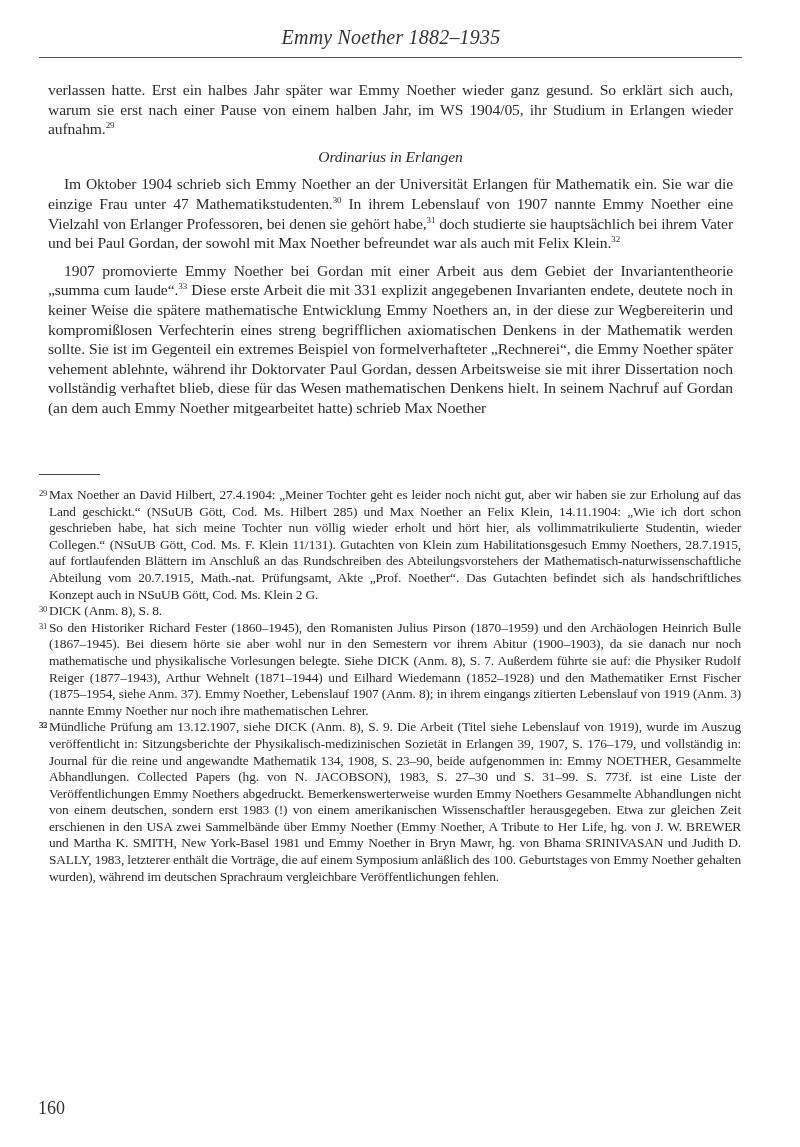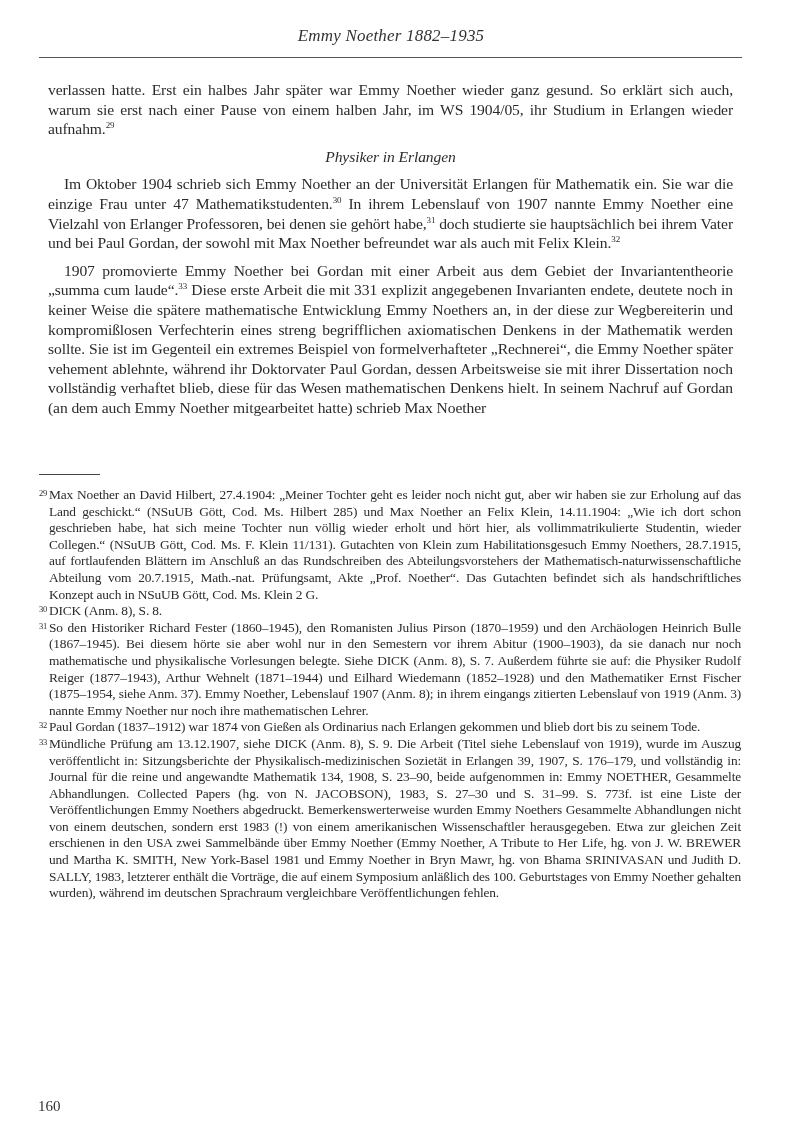--- a/index.html
+++ b/index.html
@@ -1,50 +1,50 @@
 <!DOCTYPE html>
 <html><head>
   <meta charset="utf-8">
   <style>
     html, body { margin: 0; padding: 0; background: #ffffff; }
     body { width: 800px; height: 1147px; position: relative; overflow: hidden;
       font-family: "Liberation Serif", "DejaVu Serif", serif; color: #2a2a2a; }
     .running-head { position: absolute; left: 40px; width: 702px; top: 26px; text-align: center;
-      font-style: italic; font-size: 17px; letter-spacing: 0.2px; color: #333; }
+      font-style: italic; font-size: 20px; letter-spacing: 0.2px; color: #333; }
     .head-rule { position: absolute; left: 39px; width: 703px; top: 57px; height: 0;
       border-top: 1.4px solid #555; }
     .body-text { position: absolute; left: 40px; width: 701px; top: 72px;
       font-size: 15.6px; line-height: 19.6px; text-align: justify; letter-spacing: -0.1px; color: #2b2b2b; }
     .body-text p { margin: 8px; }
     .body-text p.indent { text-indent: 16px; }
     .section-heading { text-align: center; font-style: italic; margin: 0 !important; text-indent: 0 !important; }
     sup { font-size: 9px; line-height: 0; vertical-align: 6px; }
     .fn-rule { position: absolute; left: 39px; width: 61px; top: 474px; border-top: 1.2px solid #444; }
     .footnotes { position: absolute; left: 40px; width: 701px; top: 487px;
       font-size: 13.4px; line-height: 16.6px; text-align: justify; color: #2b2b2b; letter-spacing: -0.15px; }
     .fn { position: relative; padding-left: 9px; margin: 0; }
     .fn-num { position: absolute; left: -1px; top: -2px; font-size: 8.5px; }
-    .page-number { position: absolute; left: 38px; top: 1098px; font-size: 15px; color: #333; }
+    .page-number { position: absolute; left: 38px; top: 1098px; font-size: 18px; color: #333; }
   </style>
 </head>
 <body>
 
 <div class="running-head">Emmy Noether 1882–1935</div>
 <div class="head-rule"></div>
 
 <div class="body-text">
   <p><span>verlassen hatte. Erst ein halbes Jahr später war Emmy Noether wieder ganz gesund. So erklärt sich auch, warum sie erst nach einer Pause von einem halben Jahr, im WS 1904/05, ihr Studium in Erlangen wieder aufnahm.</span><sup>29</sup></p>
-  <p class="section-heading">Physiker in Erlangen</p>
+  <p class="section-heading">Ordinarius in Erlangen</p>
   <p class="indent"><span>Im Oktober 1904 schrieb sich Emmy Noether an der Universität Erlangen für Mathematik ein. Sie war die einzige Frau unter 47 Mathematikstudenten.</span><sup>30</sup><span> In ihrem Lebenslauf von 1907 nannte Emmy Noether eine Vielzahl von Erlanger Professoren, bei denen sie gehört habe,</span><sup>31</sup><span> doch studierte sie hauptsächlich bei ihrem Vater und bei Paul Gordan, der sowohl mit Max Noether befreundet war als auch mit Felix Klein.</span><sup>32</sup></p>
   <p class="indent"><span>1907 promovierte Emmy Noether bei Gordan mit einer Arbeit aus dem Gebiet der Invariantentheorie „summa cum laude“.</span><sup>33</sup><span> Diese erste Arbeit die mit 331 explizit angegebenen Invarianten endete, deutete noch in keiner Weise die spätere mathematische Entwicklung Emmy Noethers an, in der diese zur Wegbereiterin und kompromißlosen Verfechterin eines streng begrifflichen axiomatischen Denkens in der Mathematik werden sollte. Sie ist im Gegenteil ein extremes Beispiel von formelverhafteter „Rechnerei“, die Emmy Noether später vehement ablehnte, während ihr Doktorvater Paul Gordan, dessen Arbeitsweise sie mit ihrer Dissertation noch vollständig verhaftet blieb, diese für das Wesen mathematischen Denkens hielt. In seinem Nachruf auf Gordan (an dem auch Emmy Noether mitgearbeitet hatte) schrieb Max Noether</span></p>
 </div>
 
 <div class="fn-rule"></div>
 
 <div class="footnotes">
   <p class="fn"><span class="fn-num">29</span><span>Max Noether an David Hilbert, 27.4.1904: „Meiner Tochter geht es leider noch nicht gut, aber wir haben sie zur Erholung auf das Land geschickt.“ (NSuUB Gött, Cod. Ms. Hilbert 285) und Max Noether an Felix Klein, 14.11.1904: „Wie ich dort schon geschrieben habe, hat sich meine Tochter nun völlig wieder erholt und hört hier, als vollimmatrikulierte Studentin, wieder Collegen.“ (NSuUB Gött, Cod. Ms. F. Klein 11/131). Gutachten von Klein zum Habilitationsgesuch Emmy Noethers, 28.7.1915, auf fortlaufenden Blättern im Anschluß an das Rundschreiben des Abteilungsvorstehers der Mathematisch-naturwissenschaftliche Abteilung vom 20.7.1915, Math.-nat. Prüfungsamt, Akte „Prof. Noether“. Das Gutachten befindet sich als handschriftliches Konzept auch in NSuUB Gött, Cod. Ms. Klein 2 G.</span></p>
   <p class="fn"><span class="fn-num">30</span><span>DICK (Anm. 8), S. 8.</span></p>
   <p class="fn"><span class="fn-num">31</span><span>So den Historiker Richard Fester (1860–1945), den Romanisten Julius Pirson (1870–1959) und den Archäologen Heinrich Bulle (1867–1945). Bei diesem hörte sie aber wohl nur in den Semestern vor ihrem Abitur (1900–1903), da sie danach nur noch mathematische und physikalische Vorlesungen belegte. Siehe DICK (Anm. 8), S. 7. Außerdem führte sie auf: die Physiker Rudolf Reiger (1877–1943), Arthur Wehnelt (1871–1944) und Eilhard Wiedemann (1852–1928) und den Mathematiker Ernst Fischer (1875–1954, siehe Anm. 37). Emmy Noether, Lebenslauf 1907 (Anm. 8); in ihrem eingangs zitierten Lebenslauf von 1919 (Anm. 3) nannte Emmy Noether nur noch ihre mathematischen Lehrer.</span></p>
-  <p class="fn"><span class="fn-num">32</span><span>Paul Gordan (1837–1912) war 1874 von Gießen als Ordinarius nach Erlangen gekommen und blieb dort bis zu seinem Tode.</span></p>
+  <p class="fn"><span class="fn-num">32</span></p>
   <p class="fn"><span class="fn-num">33</span><span>Mündliche Prüfung am 13.12.1907, siehe DICK (Anm. 8), S. 9. Die Arbeit (Titel siehe Lebenslauf von 1919), wurde im Auszug veröffentlicht in: Sitzungsberichte der Physikalisch-medizinischen Sozietät in Erlangen 39, 1907, S. 176–179, und vollständig in: Journal für die reine und angewandte Mathematik 134, 1908, S. 23–90, beide aufgenommen in: Emmy NOETHER, Gesammelte Abhandlungen. Collected Papers (hg. von N. JACOBSON), 1983, S. 27–30 und S. 31–99. S. 773f. ist eine Liste der Veröffentlichungen Emmy Noethers abgedruckt. Bemerkenswerterweise wurden Emmy Noethers Gesammelte Abhandlungen nicht von einem deutschen, sondern erst 1983 (!) von einem amerikanischen Wissenschaftler herausgegeben. Etwa zur gleichen Zeit erschienen in den USA zwei Sammelbände über Emmy Noether (Emmy Noether, A Tribute to Her Life, hg. von J. W. BREWER und Martha K. SMITH, New York-Basel 1981 und Emmy Noether in Bryn Mawr, hg. von Bhama SRINIVASAN und Judith D. SALLY, 1983, letzterer enthält die Vorträge, die auf einem Symposium anläßlich des 100. Geburtstages von Emmy Noether gehalten wurden), während im deutschen Sprachraum vergleichbare Veröffentlichungen fehlen.</span></p>
 </div>
 
 <div class="page-number">160</div>
 
 </body></html>

